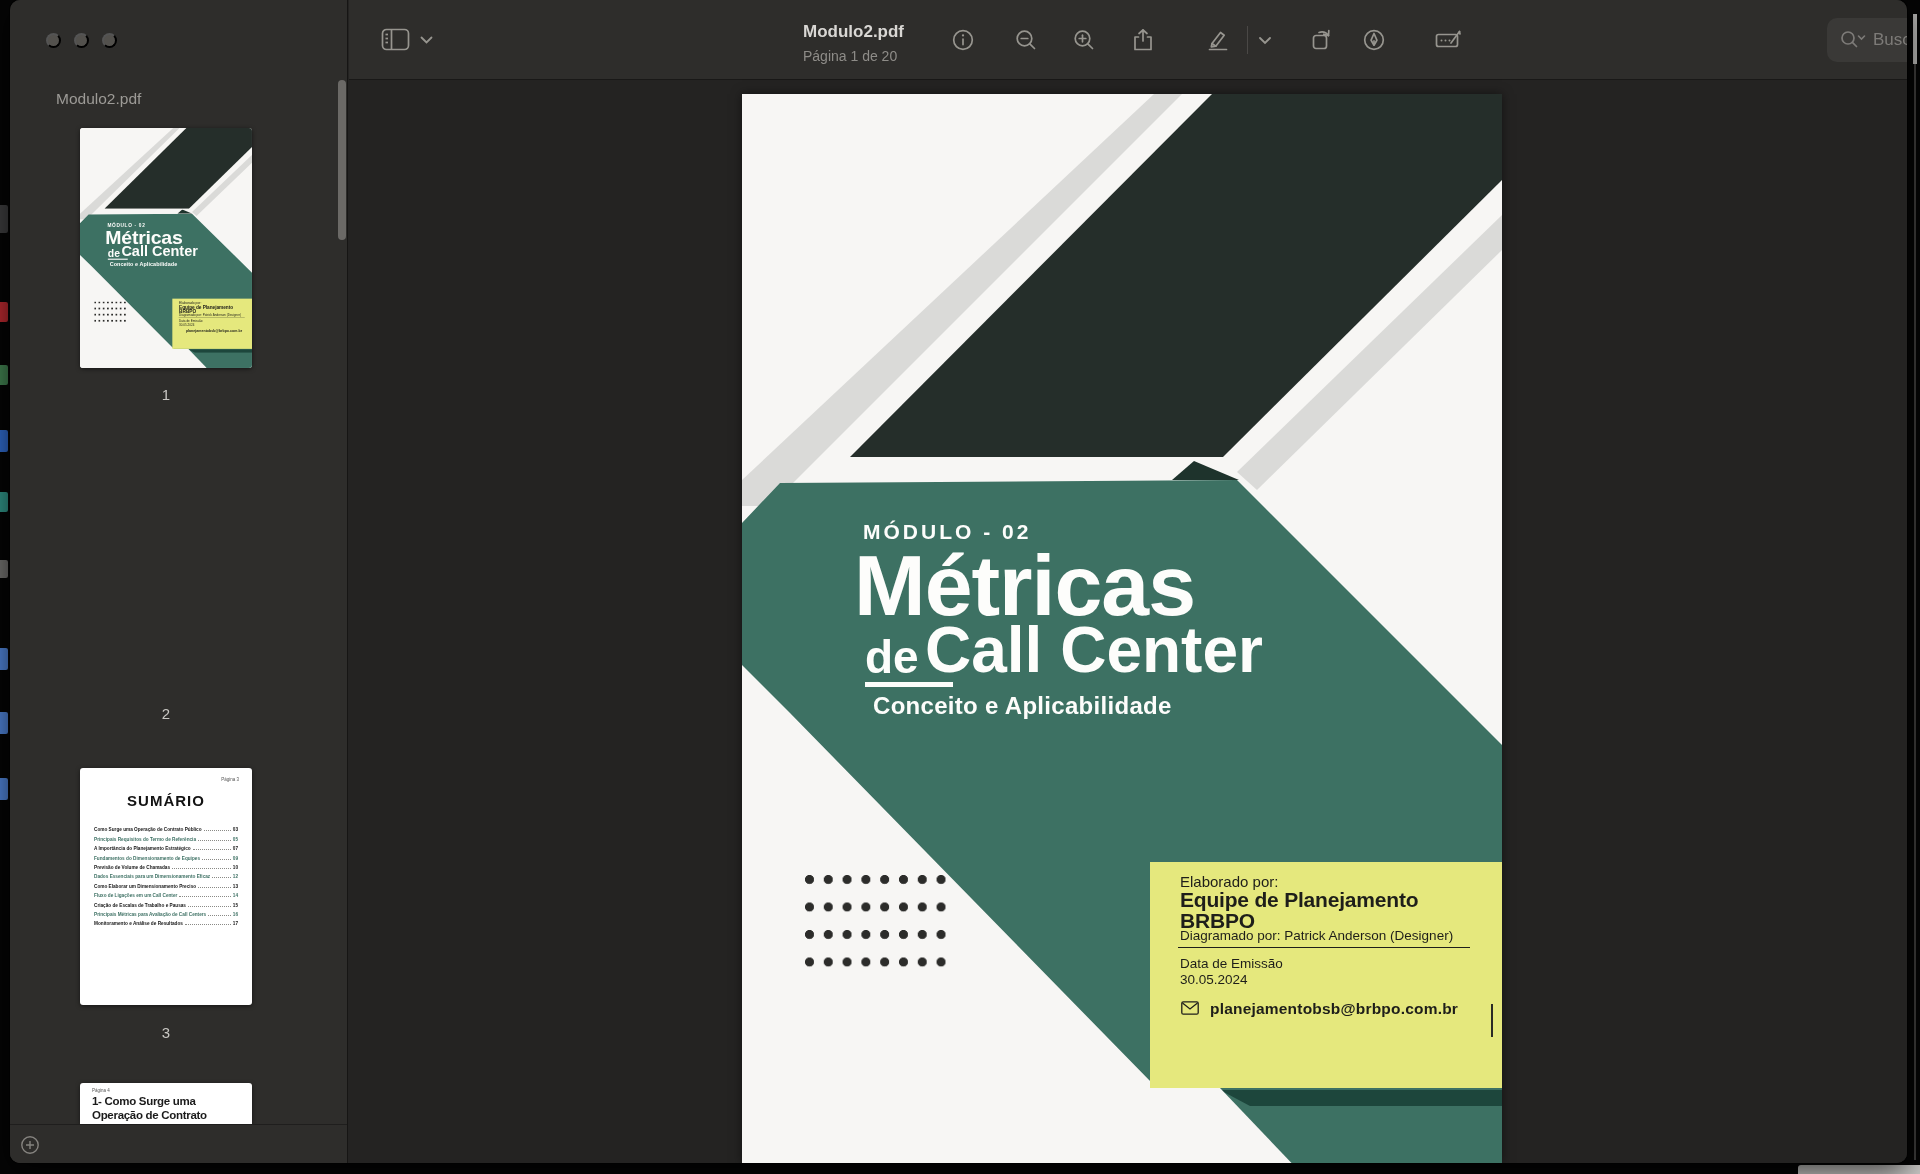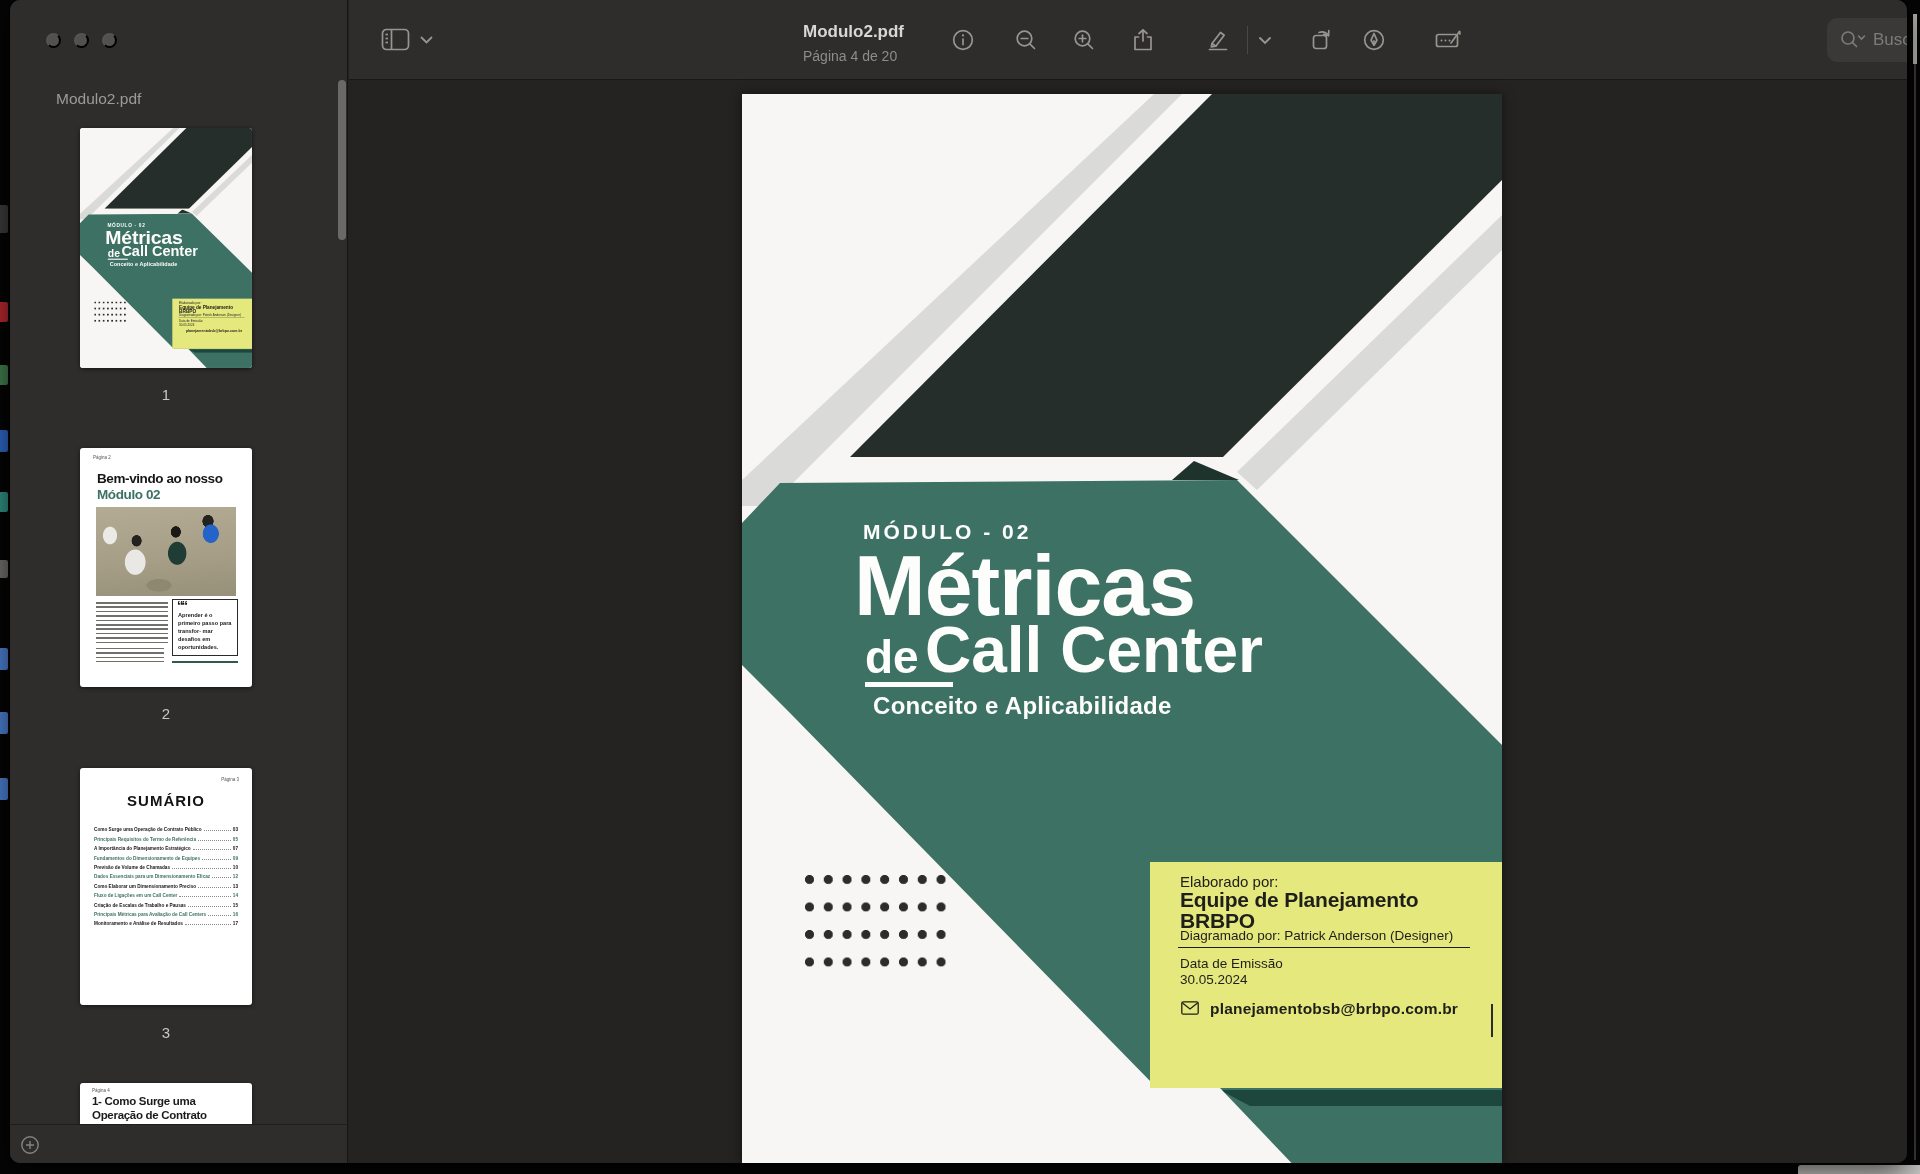--- a/index.html
+++ b/index.html
@@ -163,33 +163,20 @@
             <div class="ci-hr"></div>
             <div class="ci-datal">Data de Emissão</div>
             <div class="ci-date">30.05.2024</div>
             <div class="ci-mail">planejamentobsb@brbpo.com.br</div>
           </div>
         </div>
       </div>
     </div>
     <div class="thumb-label" style="top:386px;">1</div>
 
-    <div class="thumb-page" style="top:448px; height:239px;">
-      <div class="t2-pagelabel">Página 2</div>
-      <div class="t2-h1">Bem-vindo ao nosso</div>
-      <div class="t2-h2">Módulo 02</div>
-      <div class="t2-photo"></div>
-      <div class="t2-lines"></div>
-      <div class="t2-lines" style="top:200px; height:14px; width:68px;"></div>
-      <div class="t2-quote">
-        <div class="t2-qmark">““</div>
-        <div class="t2-qtext">Aprender é o primeiro passo para transfor- mar desafios em oportunidades.</div>
-      </div>
-      <div class="t2-qline"></div>
-    </div>
     <div class="thumb-label" style="top:705px;">2</div>
 
     <div class="thumb-page" style="top:768px; height:237px;">
       <div class="t3-pagelabel">Página 3</div>
       <div class="t3-title">SUMÁRIO</div>
       <div class="t3-list">
         <div class="toc-row">
             <span>Como Surge uma Operação de Contrato Público</span>
             <span class="toc-lead"></span>
             <span class="toc-num">03</span>
@@ -276,21 +263,21 @@
           <line x1="4.5" y1="15.5" x2="7" y2="15.5"></line>
       </svg>
     </button>
     <button class="tb-icon" style="left:66px; width:22px;">
       <svg width="13" height="8" viewBox="0 0 13 8" fill="none" stroke="#97958f" stroke-width="1.8" stroke-linecap="round">
           <path d="M1.5 1.5 L6.5 6.5 L11.5 1.5"></path>
         </svg>
     </button>
 
     <div class="tb-title">Modulo2.pdf</div>
-    <div class="tb-subtitle">Página 4 de 20</div>
+    <div class="tb-subtitle">Página 1 de 20</div>
 
     <button class="tb-icon" style="left:597px;">
       <svg width="26" height="26" viewBox="0 0 26 26" fill="none" stroke="#97958f" stroke-width="1.7">
         <circle cx="13" cy="13" r="9.3"></circle>
           <line x1="13" y1="12" x2="13" y2="17.6" stroke-linecap="round"></line>
           <circle cx="13" cy="8.4" r="1.15" fill="#97958f" stroke="none"></circle>
       </svg>
     </button>
     <button class="tb-icon" style="left:660px;">
       <svg width="26" height="26" viewBox="0 0 26 26" fill="none" stroke="#97958f" stroke-width="1.7" stroke-linecap="round">

